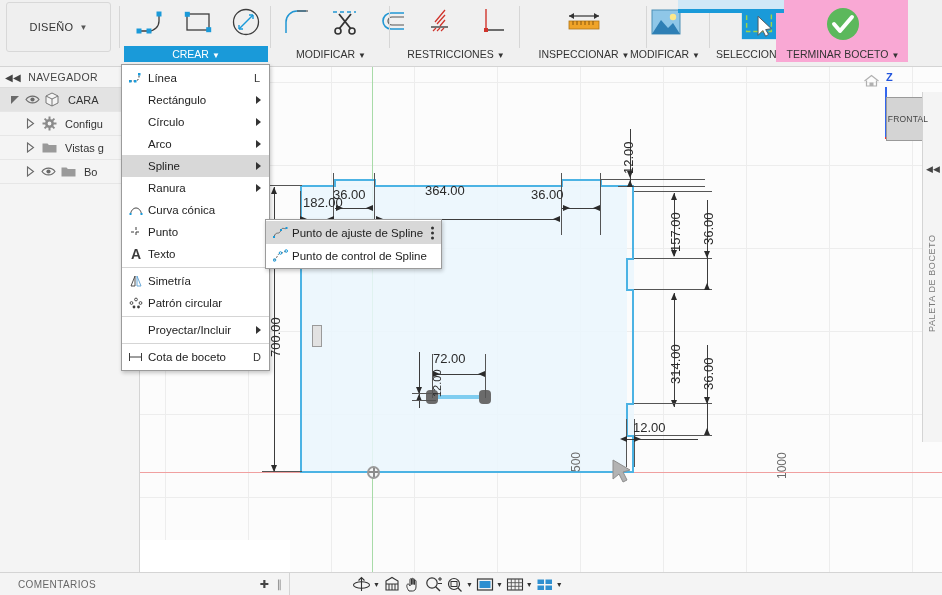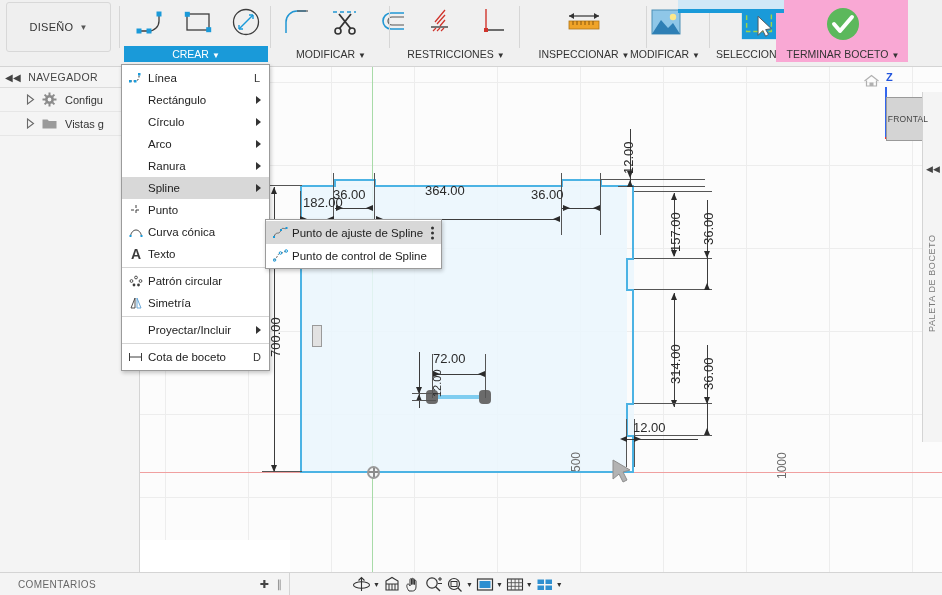--- a/index.html
+++ b/index.html
@@ -354,20 +354,40 @@
     <div style="position:absolute;left:678px;top:0;width:106px;height:12px;background:#d0e8f7;"></div>
     <div style="position:absolute;left:678px;top:9px;width:106px;height:4px;background:#1a9ad9;"></div>
   </div>
 
   <div class="navigator">
     <div class="nav-header">
       <span style="color:#444;font-size:10px;">◀◀</span>
       <span>NAVEGADOR</span>
     </div>
 
+    <div class="nav-row root">
+      <span class="nav-tri">
+        <svg width="11" height="11" viewBox="0 0 11 11">
+            <path d="M1 2 L9 2 L1 10 Z" fill="#6a6a6a"></path>
+          </svg>
+      </span>
+      <span class="nav-eye">
+        <svg width="15" height="11" viewBox="0 0 15 11">
+          <path d="M1 5.5 C4 1, 11 1, 14 5.5 C11 10, 4 10, 1 5.5 Z" fill="none" stroke="#6a6a6a" stroke-width="1.1"></path>
+          <circle cx="7.5" cy="5.5" r="2.1" fill="#6a6a6a"></circle>
+        </svg>
+      </span>
+      <span class="nav-gly">
+        <svg width="16" height="15" viewBox="0 0 16 15">
+          <path d="M2 4 L8 1 L14 4 L14 11 L8 14 L2 11 Z" fill="#f4f4f4" stroke="#777" stroke-width="1"></path>
+          <path d="M2 4 L8 7 L14 4 M8 7 L8 14" fill="none" stroke="#777" stroke-width="1"></path>
+        </svg>
+      </span>
+      <span class="nav-txt">CARA</span>
+    </div>
 
     <div class="nav-row child">
       <span class="nav-tri">
         <svg width="9" height="11" viewBox="0 0 9 11">
             <path d="M1.5 1 L7.5 5.5 L1.5 10 Z" fill="none" stroke="#6a6a6a" stroke-width="1.1"></path>
           </svg>
       </span>
       <span class="nav-gly">
         <svg width="15" height="15" viewBox="0 0 15 15">
           <circle cx="7.5" cy="7.5" r="3.2" fill="none" stroke="#8a8a8a" stroke-width="2.6"></circle>
@@ -385,20 +405,39 @@
       </span>
       <span class="nav-gly">
         <svg width="15" height="13" viewBox="0 0 15 13">
             <path d="M0.5 2.5 h5 l1.4 1.6 h7.6 v7.4 h-14 Z" fill="#9a9a9a"></path>
           </svg>
       </span>
       <span class="nav-txt">Vistas g</span>
     </div>
 
 
+    <div class="nav-row child">
+      <span class="nav-tri">
+        <svg width="9" height="11" viewBox="0 0 9 11">
+            <path d="M1.5 1 L7.5 5.5 L1.5 10 Z" fill="none" stroke="#6a6a6a" stroke-width="1.1"></path>
+          </svg>
+      </span>
+      <span class="nav-eye">
+        <svg width="15" height="11" viewBox="0 0 15 11">
+          <path d="M1 5.5 C4 1, 11 1, 14 5.5 C11 10, 4 10, 1 5.5 Z" fill="none" stroke="#6a6a6a" stroke-width="1.1"></path>
+          <circle cx="7.5" cy="5.5" r="2.1" fill="#6a6a6a"></circle>
+        </svg>
+      </span>
+      <span class="nav-gly">
+        <svg width="15" height="13" viewBox="0 0 15 13">
+            <path d="M0.5 2.5 h5 l1.4 1.6 h7.6 v7.4 h-14 Z" fill="#9a9a9a"></path>
+          </svg>
+      </span>
+      <span class="nav-txt">Bo</span>
+    </div>
   </div>
 
   <div class="canvas">
 
     <div class="grid-v" style="left:25px"></div>
     <div class="grid-v" style="left:108px"></div>
     <div class="grid-v" style="left:191px"></div>
     <div class="grid-v" style="left:274px"></div>
     <div class="grid-v" style="left:357px"></div>
     <div class="grid-v" style="left:440px"></div>
@@ -599,81 +638,81 @@
     </div>
 
     <div class="menu-item">
       <span class="mi-icon"></span>
       <span class="mi-label">Arco</span>
       <span class="mi-arrow"></span>
     </div>
 
 
 
-    <div class="menu-item">
-      <span class="mi-icon"></span>
-      <span class="mi-label">Ranura</span>
-      <span class="mi-arrow"></span>
-    </div>
-
     <div class="menu-item sel">
       <span class="mi-icon"></span>
       <span class="mi-label">Spline</span>
       <span class="mi-arrow"></span>
     </div>
 
     <div class="menu-item">
-      <span class="mi-icon">
-        <svg width="14" height="12" viewBox="0 0 14 12">
-          <line x1="2" y1="6" x2="12" y2="6" stroke="#3c3c3c" stroke-width="1" stroke-dasharray="3 2"></line>
-          <line x1="7" y1="1" x2="7" y2="11" stroke="#3c3c3c" stroke-width="1" stroke-dasharray="3 2"></line>
-        </svg>
-      </span>
-      <span class="mi-label">Punto</span>
+      <span class="mi-icon"></span>
+      <span class="mi-label">Ranura</span>
+      <span class="mi-arrow"></span>
     </div>
 
     <div class="menu-item">
       <span class="mi-icon">
         <svg width="14" height="12" viewBox="0 0 14 12">
           <path d="M1.5 10 C3 2, 11 2, 12.5 10" fill="none" stroke="#3c3c3c" stroke-width="1"></path>
           <rect x="0.5" y="9" width="2" height="2" fill="#1a9ad9"></rect>
           <rect x="11.5" y="9" width="2" height="2" fill="#1a9ad9"></rect>
         </svg>
       </span>
       <span class="mi-label">Curva cónica</span>
     </div>
 
     <div class="menu-item">
+      <span class="mi-icon">
+        <svg width="14" height="12" viewBox="0 0 14 12">
+          <line x1="2" y1="6" x2="12" y2="6" stroke="#3c3c3c" stroke-width="1" stroke-dasharray="3 2"></line>
+          <line x1="7" y1="1" x2="7" y2="11" stroke="#3c3c3c" stroke-width="1" stroke-dasharray="3 2"></line>
+        </svg>
+      </span>
+      <span class="mi-label">Punto</span>
+    </div>
+
+    <div class="menu-item">
       <span class="mi-icon" style="font-size:14px;font-weight:bold;color:#3c3c3c;line-height:1;">A</span>
       <span class="mi-label">Texto</span>
     </div>
 
     <div class="menu-sep"></div>
+
+    <div class="menu-item">
+      <span class="mi-icon">
+        <svg width="14" height="12" viewBox="0 0 14 12">
+          <path d="M2 11 L6 1 L6 11 Z" fill="none" stroke="#3c3c3c" stroke-width="0.9"></path>
+          <path d="M12 11 L8 1 L8 11 Z" fill="none" stroke="#5a9fd4" stroke-width="0.9"></path>
+        </svg>
+      </span>
+      <span class="mi-label">Simetría</span>
+    </div>
 
     <div class="menu-item">
       <span class="mi-icon">
         <svg width="14" height="12" viewBox="0 0 14 12">
           <circle cx="7" cy="2.5" r="1.4" fill="none" stroke="#3c3c3c" stroke-width="0.9"></circle>
           <circle cx="11.5" cy="6" r="1.4" fill="none" stroke="#3c3c3c" stroke-width="0.9"></circle>
           <circle cx="2.5" cy="6" r="1.4" fill="none" stroke="#3c3c3c" stroke-width="0.9"></circle>
           <circle cx="5" cy="10" r="1.4" fill="#3c3c3c"></circle>
           <circle cx="9.5" cy="10" r="1.4" fill="#3c3c3c"></circle>
         </svg>
       </span>
       <span class="mi-label">Patrón circular</span>
-    </div>
-
-    <div class="menu-item">
-      <span class="mi-icon">
-        <svg width="14" height="12" viewBox="0 0 14 12">
-          <path d="M2 11 L6 1 L6 11 Z" fill="none" stroke="#3c3c3c" stroke-width="0.9"></path>
-          <path d="M12 11 L8 1 L8 11 Z" fill="none" stroke="#5a9fd4" stroke-width="0.9"></path>
-        </svg>
-      </span>
-      <span class="mi-label">Simetría</span>
     </div>
 
 
     <div class="menu-sep"></div>
 
     <div class="menu-item">
       <span class="mi-icon"></span>
       <span class="mi-label">Proyectar/Incluir</span>
       <span class="mi-arrow"></span>
     </div>

